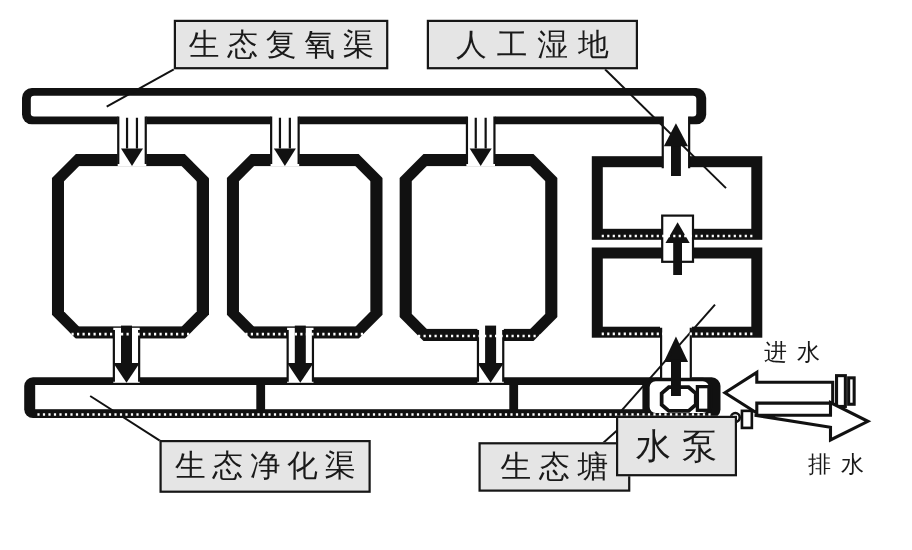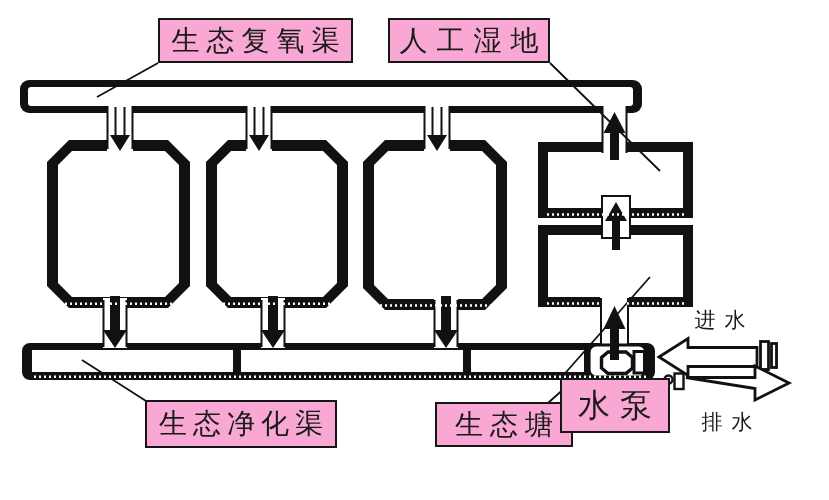--- a/index.html
+++ b/index.html
@@ -23,33 +23,33 @@
   .pond-inner{position:absolute;left:11px;top:11px;right:11px;bottom:11px;background:#fff;
     clip-path:polygon(14px 0,calc(100% - 14px) 0,100% 14px,100% calc(100% - 14px),calc(100% - 14px) 100%,14px 100%,0 calc(100% - 14px),0 14px);}
   #pond1{left:47px;top:140px;width:143px;height:168px;}
   #pond2{left:206px;top:140px;width:142px;height:168px;}
   #pond3{left:363px;top:140px;width:144px;height:170px;}
   
   .cell{position:absolute;background:#fff;border:10px solid #111;box-sizing:border-box;}
   #cell1{left:538px;top:142px;width:155px;height:76px;}
   #cell2{left:538px;top:225px;width:155px;height:82px;}
   
-  .lbox{position:absolute;background:#f9a8d4;border:2px solid #161616;box-sizing:border-box;
+  .lbox{position:absolute;background:#e5e5e5;border:2px solid #161616;box-sizing:border-box;
     display:flex;align-items:center;justify-content:center;white-space:nowrap;
     font-size:28px;color:#1a1a1a;z-index:5;}
   #lbox-reox{left:158px;top:18px;width:195px;height:45px;letter-spacing:7px;text-indent:7px;}
-  #lbox-wetland{left:388px;top:18px;width:162px;height:45px;letter-spacing:9px;text-indent:9px;}
+  #lbox-wetland{left:388px;top:18px;width:192px;height:45px;letter-spacing:9px;text-indent:9px;}
   #lbox-purif{left:145px;top:400px;width:192px;height:48px;letter-spacing:6px;text-indent:6px;}
   #lbox-pond{left:435px;top:402px;width:138px;height:45px;letter-spacing:7px;text-indent:7px;}
   #lbox-pump{left:560px;top:378px;width:110px;height:55px;font-size:32px;letter-spacing:10px;text-indent:10px;}
   
   .ftext{position:absolute;font-size:21px;color:#1a1a1a;text-align:center;
     letter-spacing:9px;text-indent:9px;white-space:nowrap;z-index:5;}
   #inlet-text{left:668px;top:306px;width:104px;}
-  #outlet-text{left:675px;top:408px;width:104px;}
+  #outlet-text{left:708px;top:408px;width:104px;}
   
   #caption{position:absolute;left:0;top:459px;width:829px;text-align:center;
     font-family:"Liberation Sans","DejaVu Sans",sans-serif;font-weight:700;font-size:27px;color:#111;}
   #caption .cap-title{margin-left:26px;letter-spacing:2px;}
   
   #overlay{position:absolute;left:0;top:0;width:829px;height:500px;z-index:4;pointer-events:none;}
 </style>
 </head>
 <body>
 

